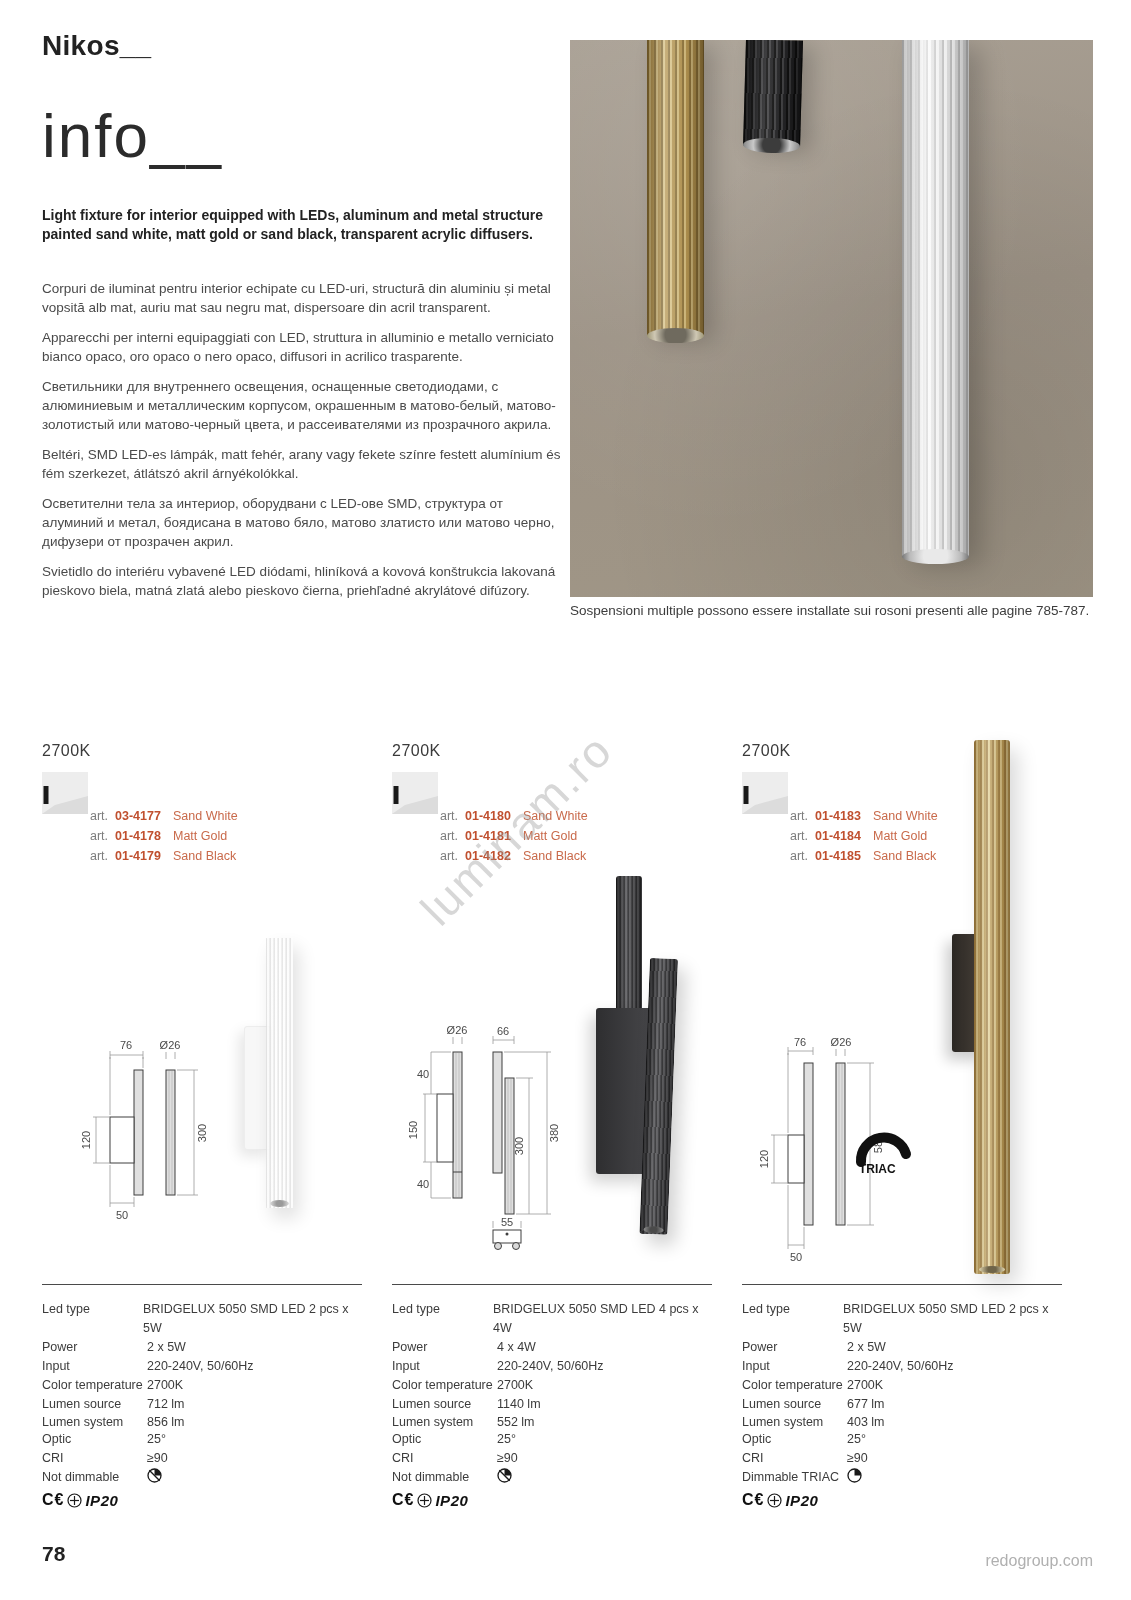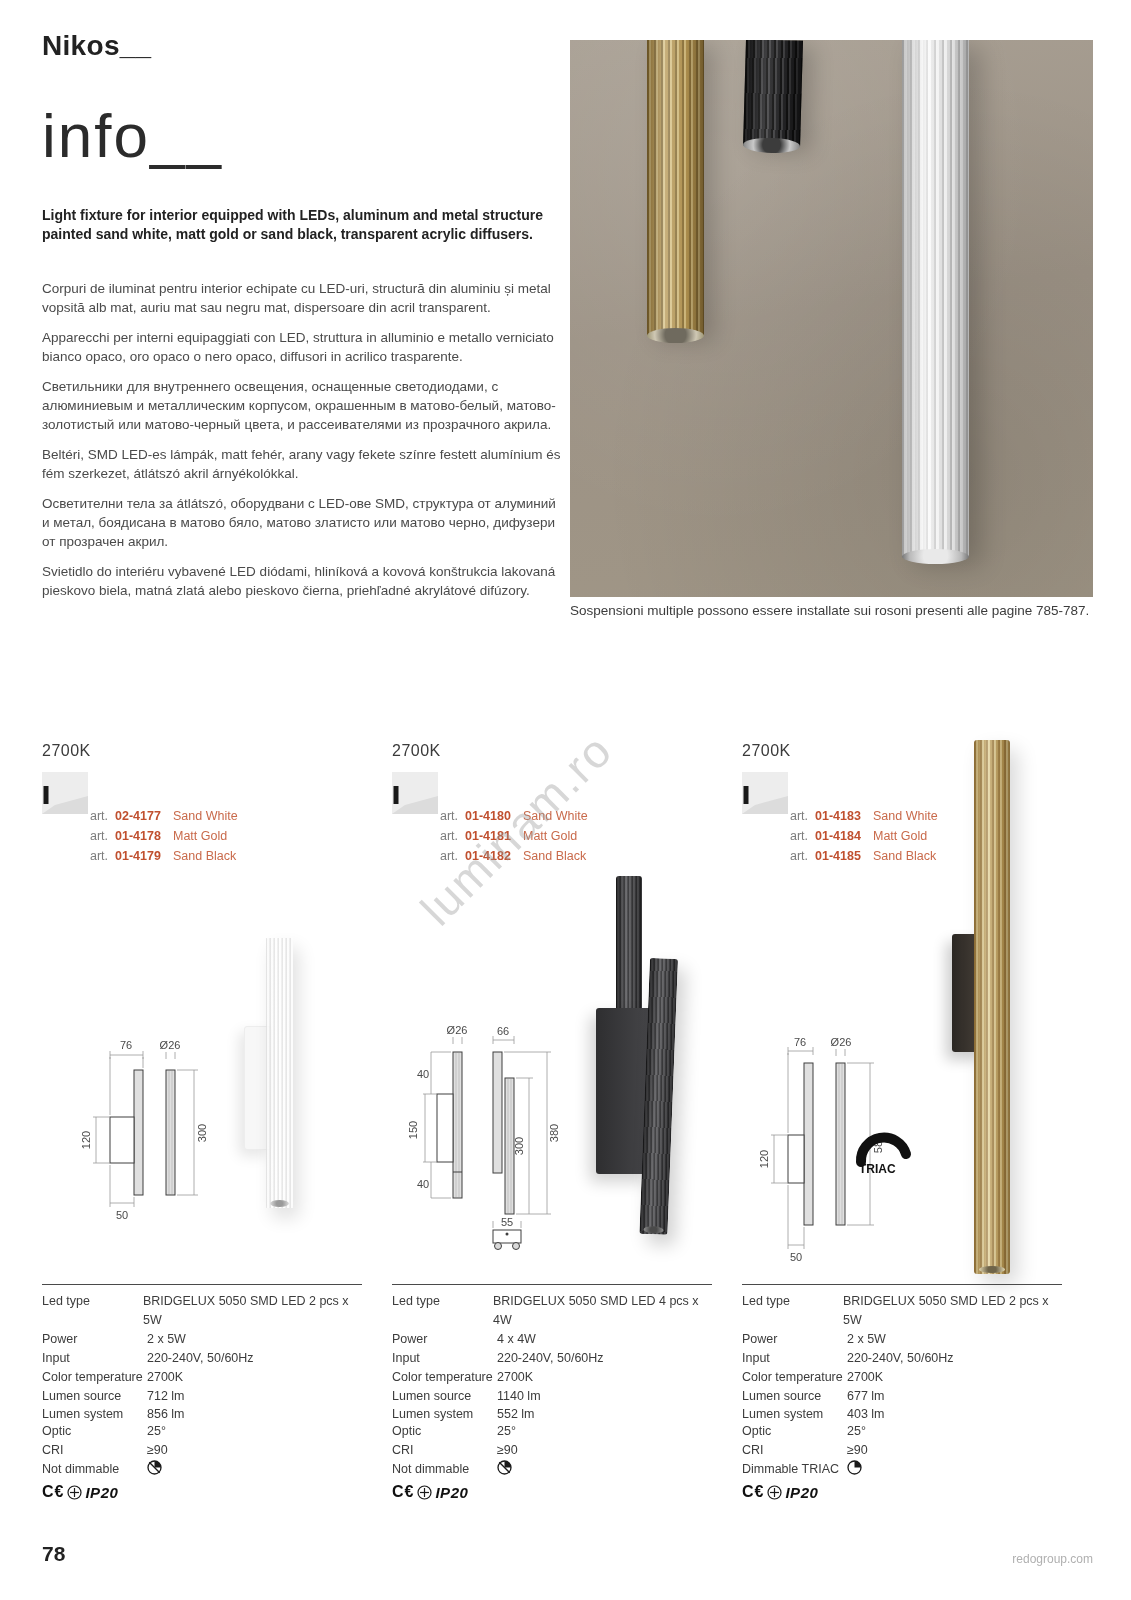--- a/index.html
+++ b/index.html
@@ -61,47 +61,47 @@
   .lens{position:absolute;left:15%;bottom:1px;width:70%;height:7px;border-radius:50%;}
 
   
   .diagram text{font-size:11px;fill:#4a4a4a;}
   .diagram .bar{fill:#e0e0e0;stroke:#3f3f3f;stroke-width:1;}
   .diagram .dim{stroke:#9a9a9a;stroke-width:.8;fill:none;}
   .diagram .flute{stroke:#b3b3b3;stroke-width:.7;}
   .triac-label{font-weight:bold;font-size:12px;fill:#111;}
 
   
-  .spec{width:320px;border-top:1px solid #4a4a4a;padding-top:7px;font-size:12.5px;z-index:3;}
+  .spec{width:320px;border-top:1px solid #4a4a4a;padding-top:15px;font-size:12.5px;z-index:3;}
   .spec-row{display:flex;line-height:19px;}
   .spec-row .sl{width:105px;color:#3c3c3c;}
   .spec-row .sv{color:#3c3c3c;}
   .cert-row{display:flex;align-items:center;margin-top:1px;height:20px;}
   .ce{font-weight:bold;font-size:16px;color:#111;letter-spacing:1px;}
   .ip{font-weight:bold;font-size:15px;color:#111;font-style:italic;letter-spacing:.5px;}
   .cert-ic{margin:0 3px;}
 
   .page-num{left:42px;top:1542px;font-size:21px;font-weight:bold;color:#222;}
-  .site{left:0;top:1552px;width:1093px;text-align:right;font-size:12px;color:#b0b0b0;}
+  .site{left:0;top:1552px;width:1093px;text-align:right;font-size:16px;color:#b0b0b0;}
 </style>
 </head>
 <body>
 
 <div class="page">
 
   <div class="abs brand">Nikos__</div>
   <div class="abs title">info__</div>
   <div class="abs intro">Light fixture for interior equipped with LEDs, aluminum and metal structure painted sand white, matt gold or sand black, transparent acrylic diffusers.</div>
 
   <div class="abs paras">
     <p>Corpuri de iluminat pentru interior echipate cu LED-uri, structură din aluminiu și metal vopsită alb mat, auriu mat sau negru mat, dispersoare din acril transparent.</p>
     <p>Apparecchi per interni equipaggiati con LED, struttura in alluminio e metallo verniciato bianco opaco, oro opaco o nero opaco, diffusori in acrilico trasparente.</p>
     <p>Светильники для внутреннего освещения, оснащенные светодиодами, с алюминиевым и металлическим корпусом, окрашенным в матово-белый, матово-золотистый или матово-черный цвета, и рассеивателями из прозрачного акрила.</p>
     <p>Beltéri, SMD LED-es lámpák, matt fehér, arany vagy fekete színre festett alumínium és fém szerkezet, átlátszó akril árnyékolókkal.</p>
-    <p>Осветителни тела за átlátszó, оборудвани с LED-ове SMD, структура от алуминий и метал, боядисана в матово бяло, матово златисто или матово черно, дифузери от прозрачен акрил.</p>
+    <p>Осветителни тела за интериор, оборудвани с LED-ове SMD, структура от алуминий и метал, боядисана в матово бяло, матово златисто или матово черно, дифузери от прозрачен акрил.</p>
     <p>Svietidlo do interiéru vybavené LED diódami, hliníková a kovová konštrukcia lakovaná pieskovo biela, matná zlatá alebo pieskovo čierna, priehľadné akrylátové difúzory.</p>
   </div>
 
   <div class="abs hero">
     <div class="tube tube-gold-h">
         <div class="cap"></div>
       </div>
     <div class="tube tube-black-h">
         <div class="cap"></div>
       </div>
@@ -119,21 +119,21 @@
   <div class="abs prod-head" style="left:42px;top:742px;">
     <div class="temp">2700K</div>
     <svg class="mount-icon" width="46" height="42">
       <rect width="46" height="42" fill="#ededed"></rect>
       <polygon points="0,42 46,42 46,24 13,33" fill="#dcdcdc"></polygon>
       <rect x="1.5" y="14" width="5" height="18" fill="#1a1a1a"></rect>
     </svg>
     <div class="arts">
       <div class="art-row">
           <span class="al">art.</span>
-          <span class="ac">02-4177</span>
+          <span class="ac">03-4177</span>
           <span class="af">Sand White</span>
         </div>
       <div class="art-row">
           <span class="al">art.</span>
           <span class="ac">01-4178</span>
           <span class="af">Matt Gold</span>
         </div>
       <div class="art-row">
           <span class="al">art.</span>
           <span class="ac">01-4179</span>

